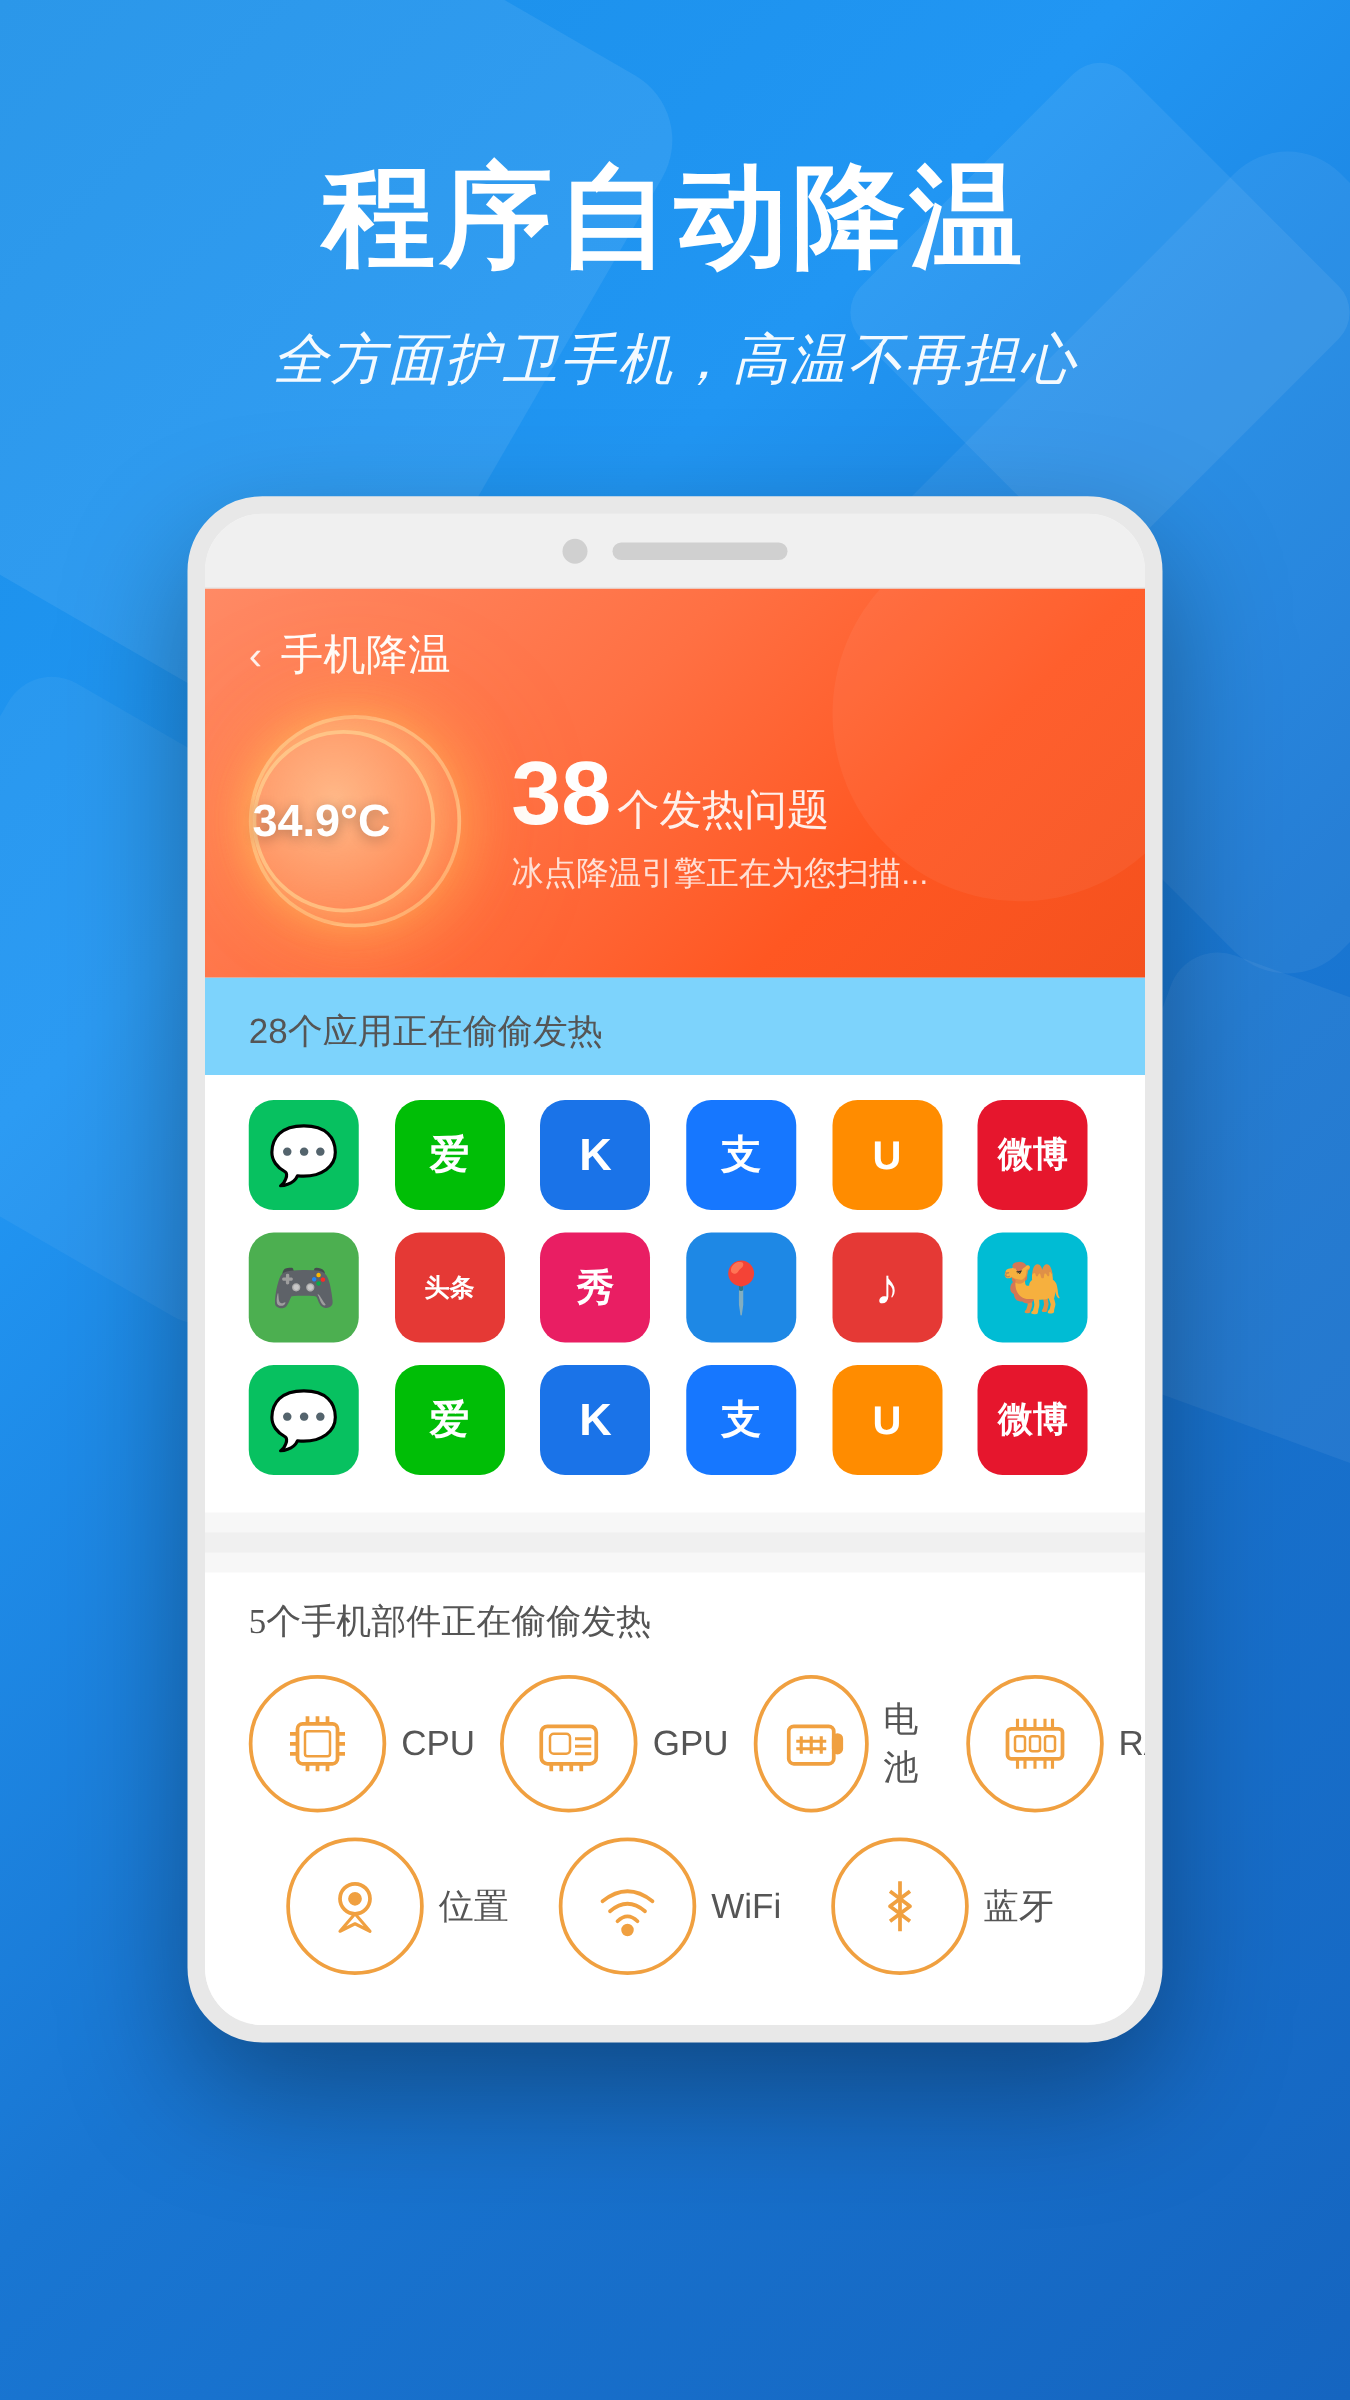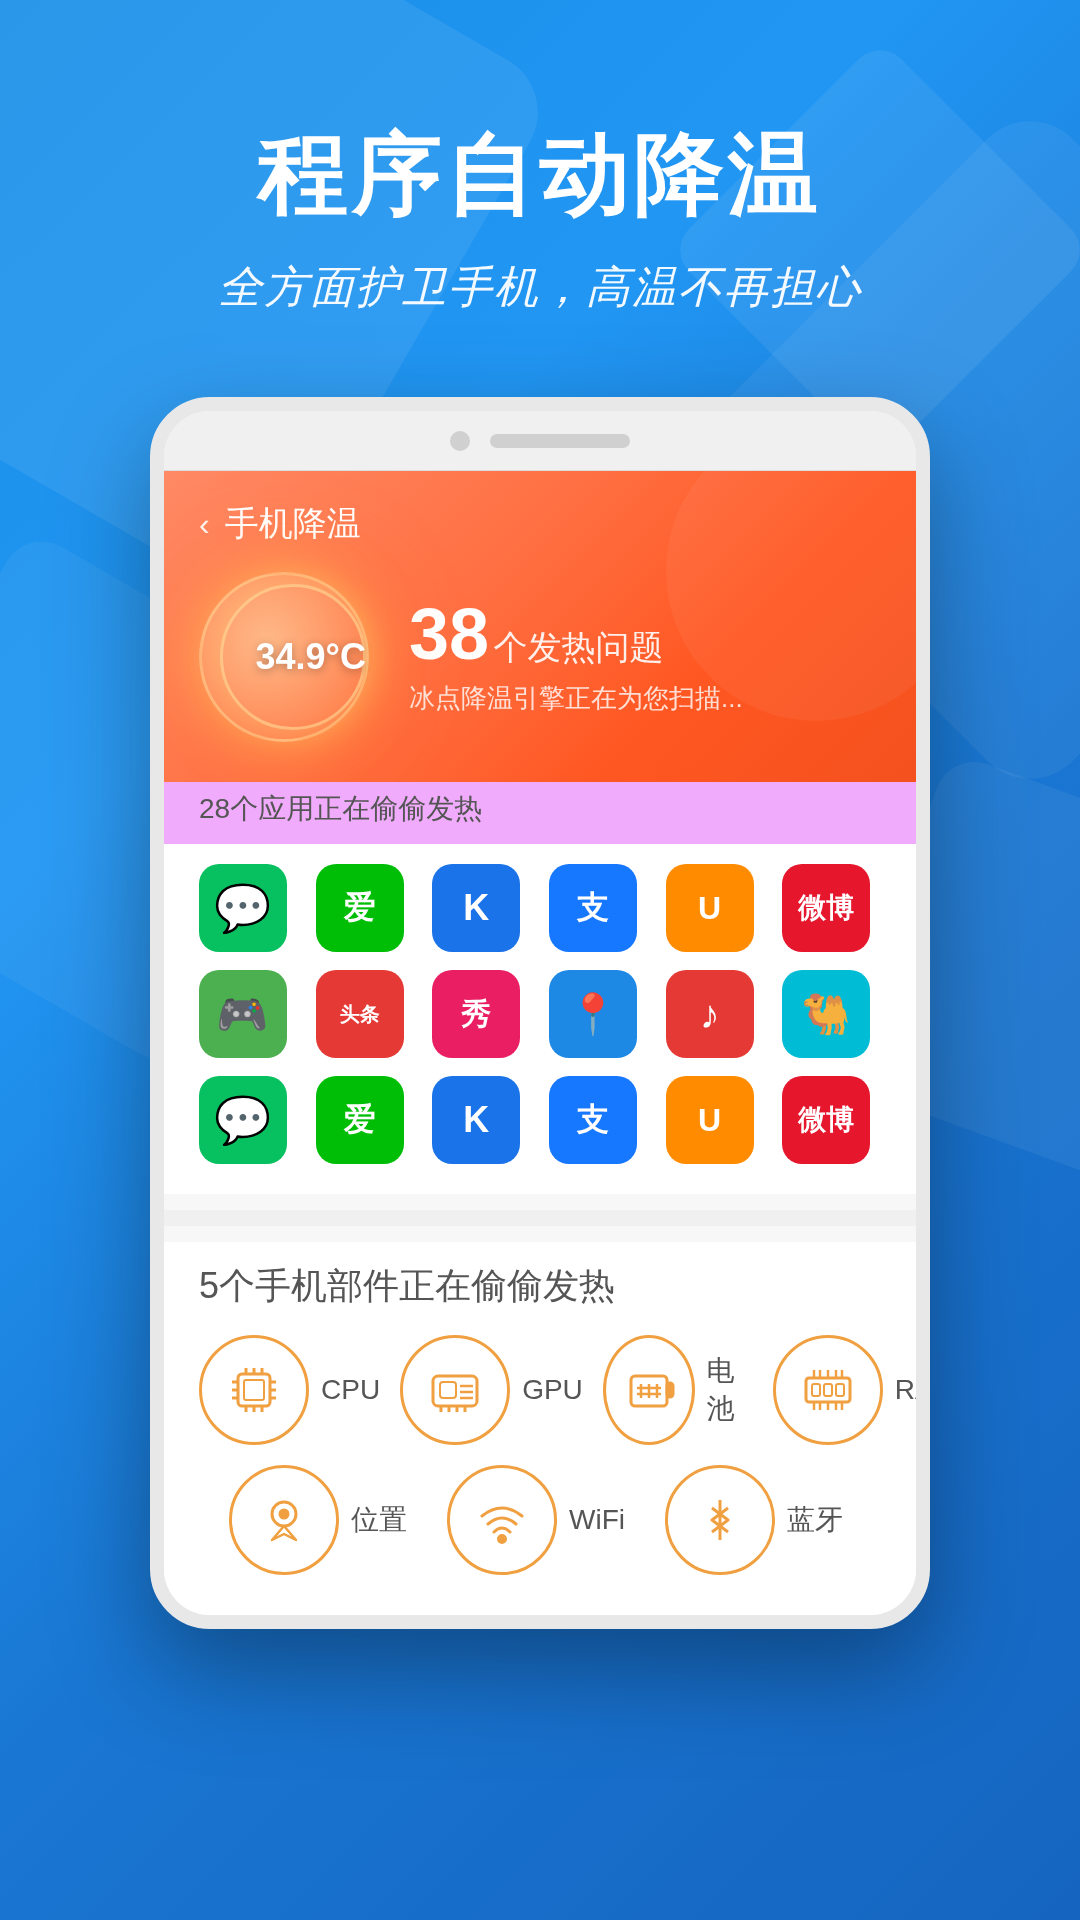--- a/index.html
+++ b/index.html
@@ -173,21 +173,21 @@
       position: relative;
       flex-shrink: 0;
     }
     .temp-circle {
       width: 170px;
       height: 170px;
       border-radius: 50%;
       background: radial-gradient(circle at 40% 40%, rgba(255,200,150,0.8), rgba(255,120,50,0.3));
       display: flex;
       align-items: center;
-      justify-content: flex-end;
+      justify-content: flex-start;
       position: relative;
       box-shadow: 0 0 50px rgba(255,200,100,0.6), 0 0 100px rgba(255,150,50,0.4);
       border: 3px solid rgba(255,220,150,0.5);
     }
     .temp-circle::before {
       content: '';
       position: absolute;
       width: 140px; height: 140px;
       border-radius: 50%;
       border: 3px solid rgba(255,220,150,0.6);
@@ -216,24 +216,24 @@
       display: inline;
     }
     .issue-desc {
       font-size: 26px;
       color: rgba(255,255,255,0.8);
       margin-top: 10px;
     }
 
     
     .section-label {
-      padding: 8px 35px 16px;
+      padding: 24px 35px 16px;
       font-size: 28px;
       color: #555;
-      background: #f0abfc;
+      background: #7dd3fc;
     }
     .apps-grid {
       background: #fff;
       padding: 20px 35px 30px;
       display: grid;
       grid-template-columns: repeat(6, 1fr);
       gap: 18px;
       margin-bottom: 16px;
     }
     .app-icon {
@@ -247,23 +247,24 @@
       overflow: hidden;
     }
 
     
     .hardware-section {
       background: #fff;
       padding: 20px 35px 20px;
       margin-top: 16px;
     }
     .hardware-label {
-      font-size: 36px;
+      font-size: 28px;
       color: #555;
       margin-bottom: 24px;
+      font-family: Liberation Serif, serif;
     }
     .hardware-grid {
       display: grid;
       grid-template-columns: repeat(4, 1fr);
       gap: 20px;
       margin-bottom: 20px;
     }
     .hardware-item {
       display: flex;
       flex-direction: row;

